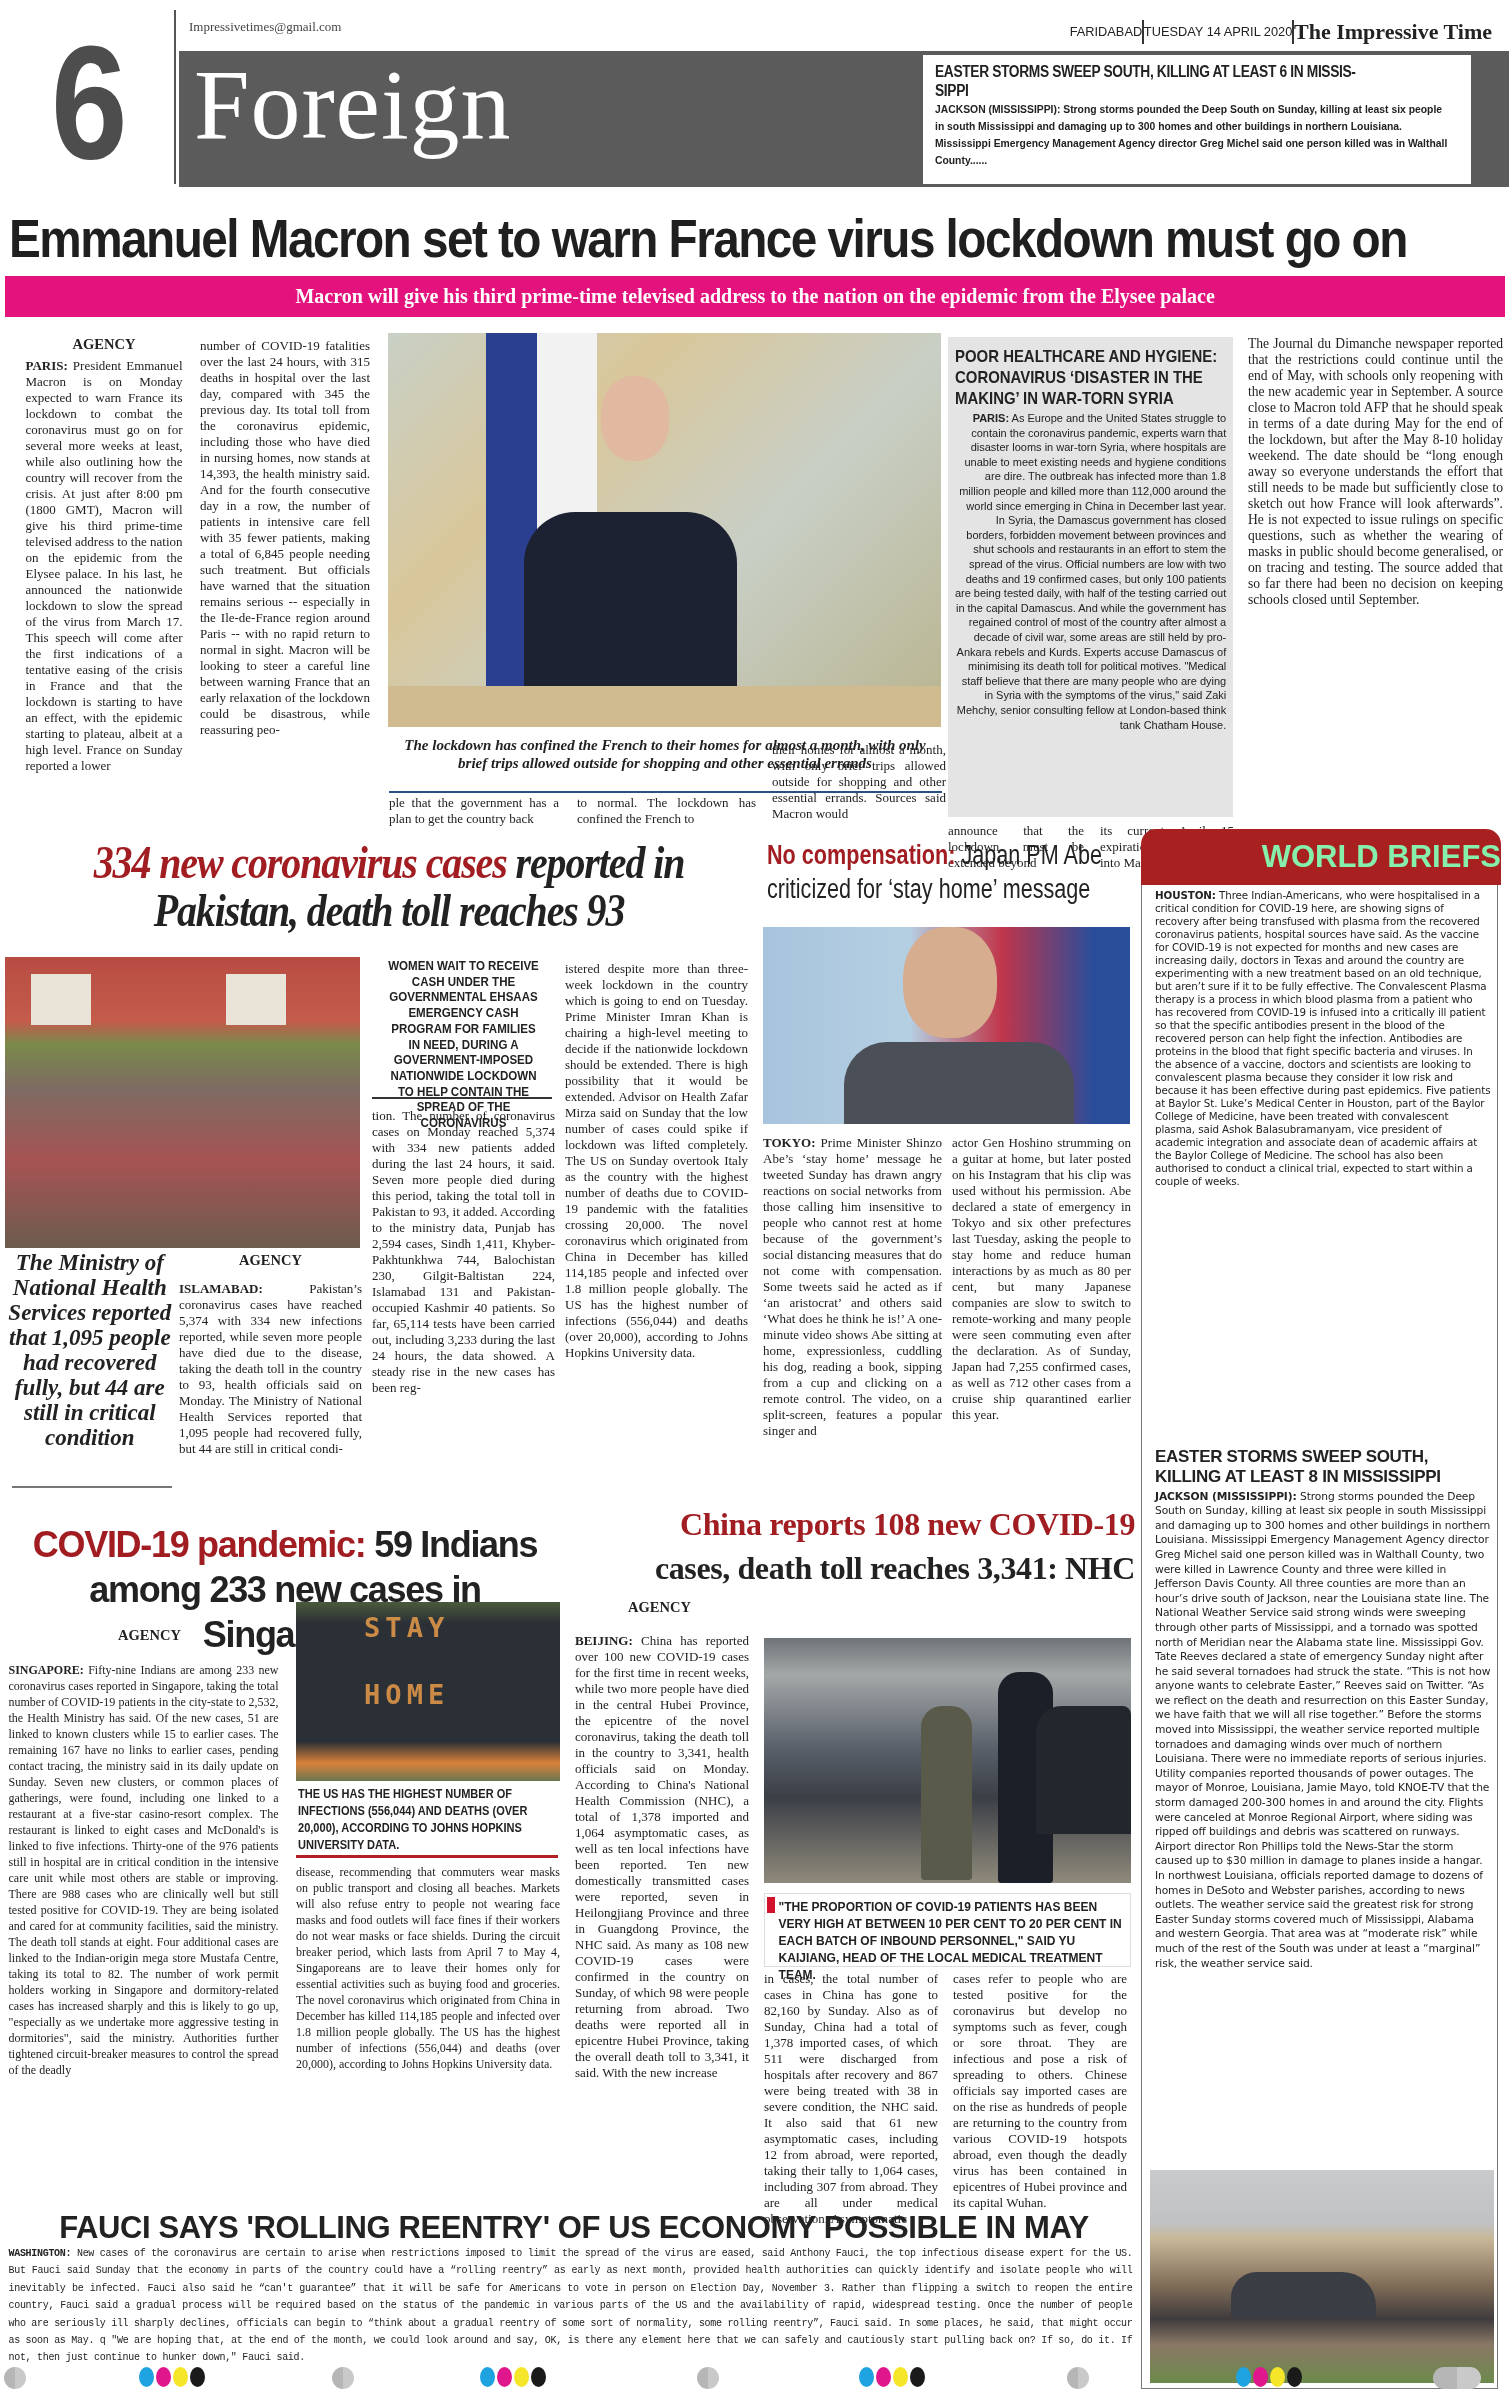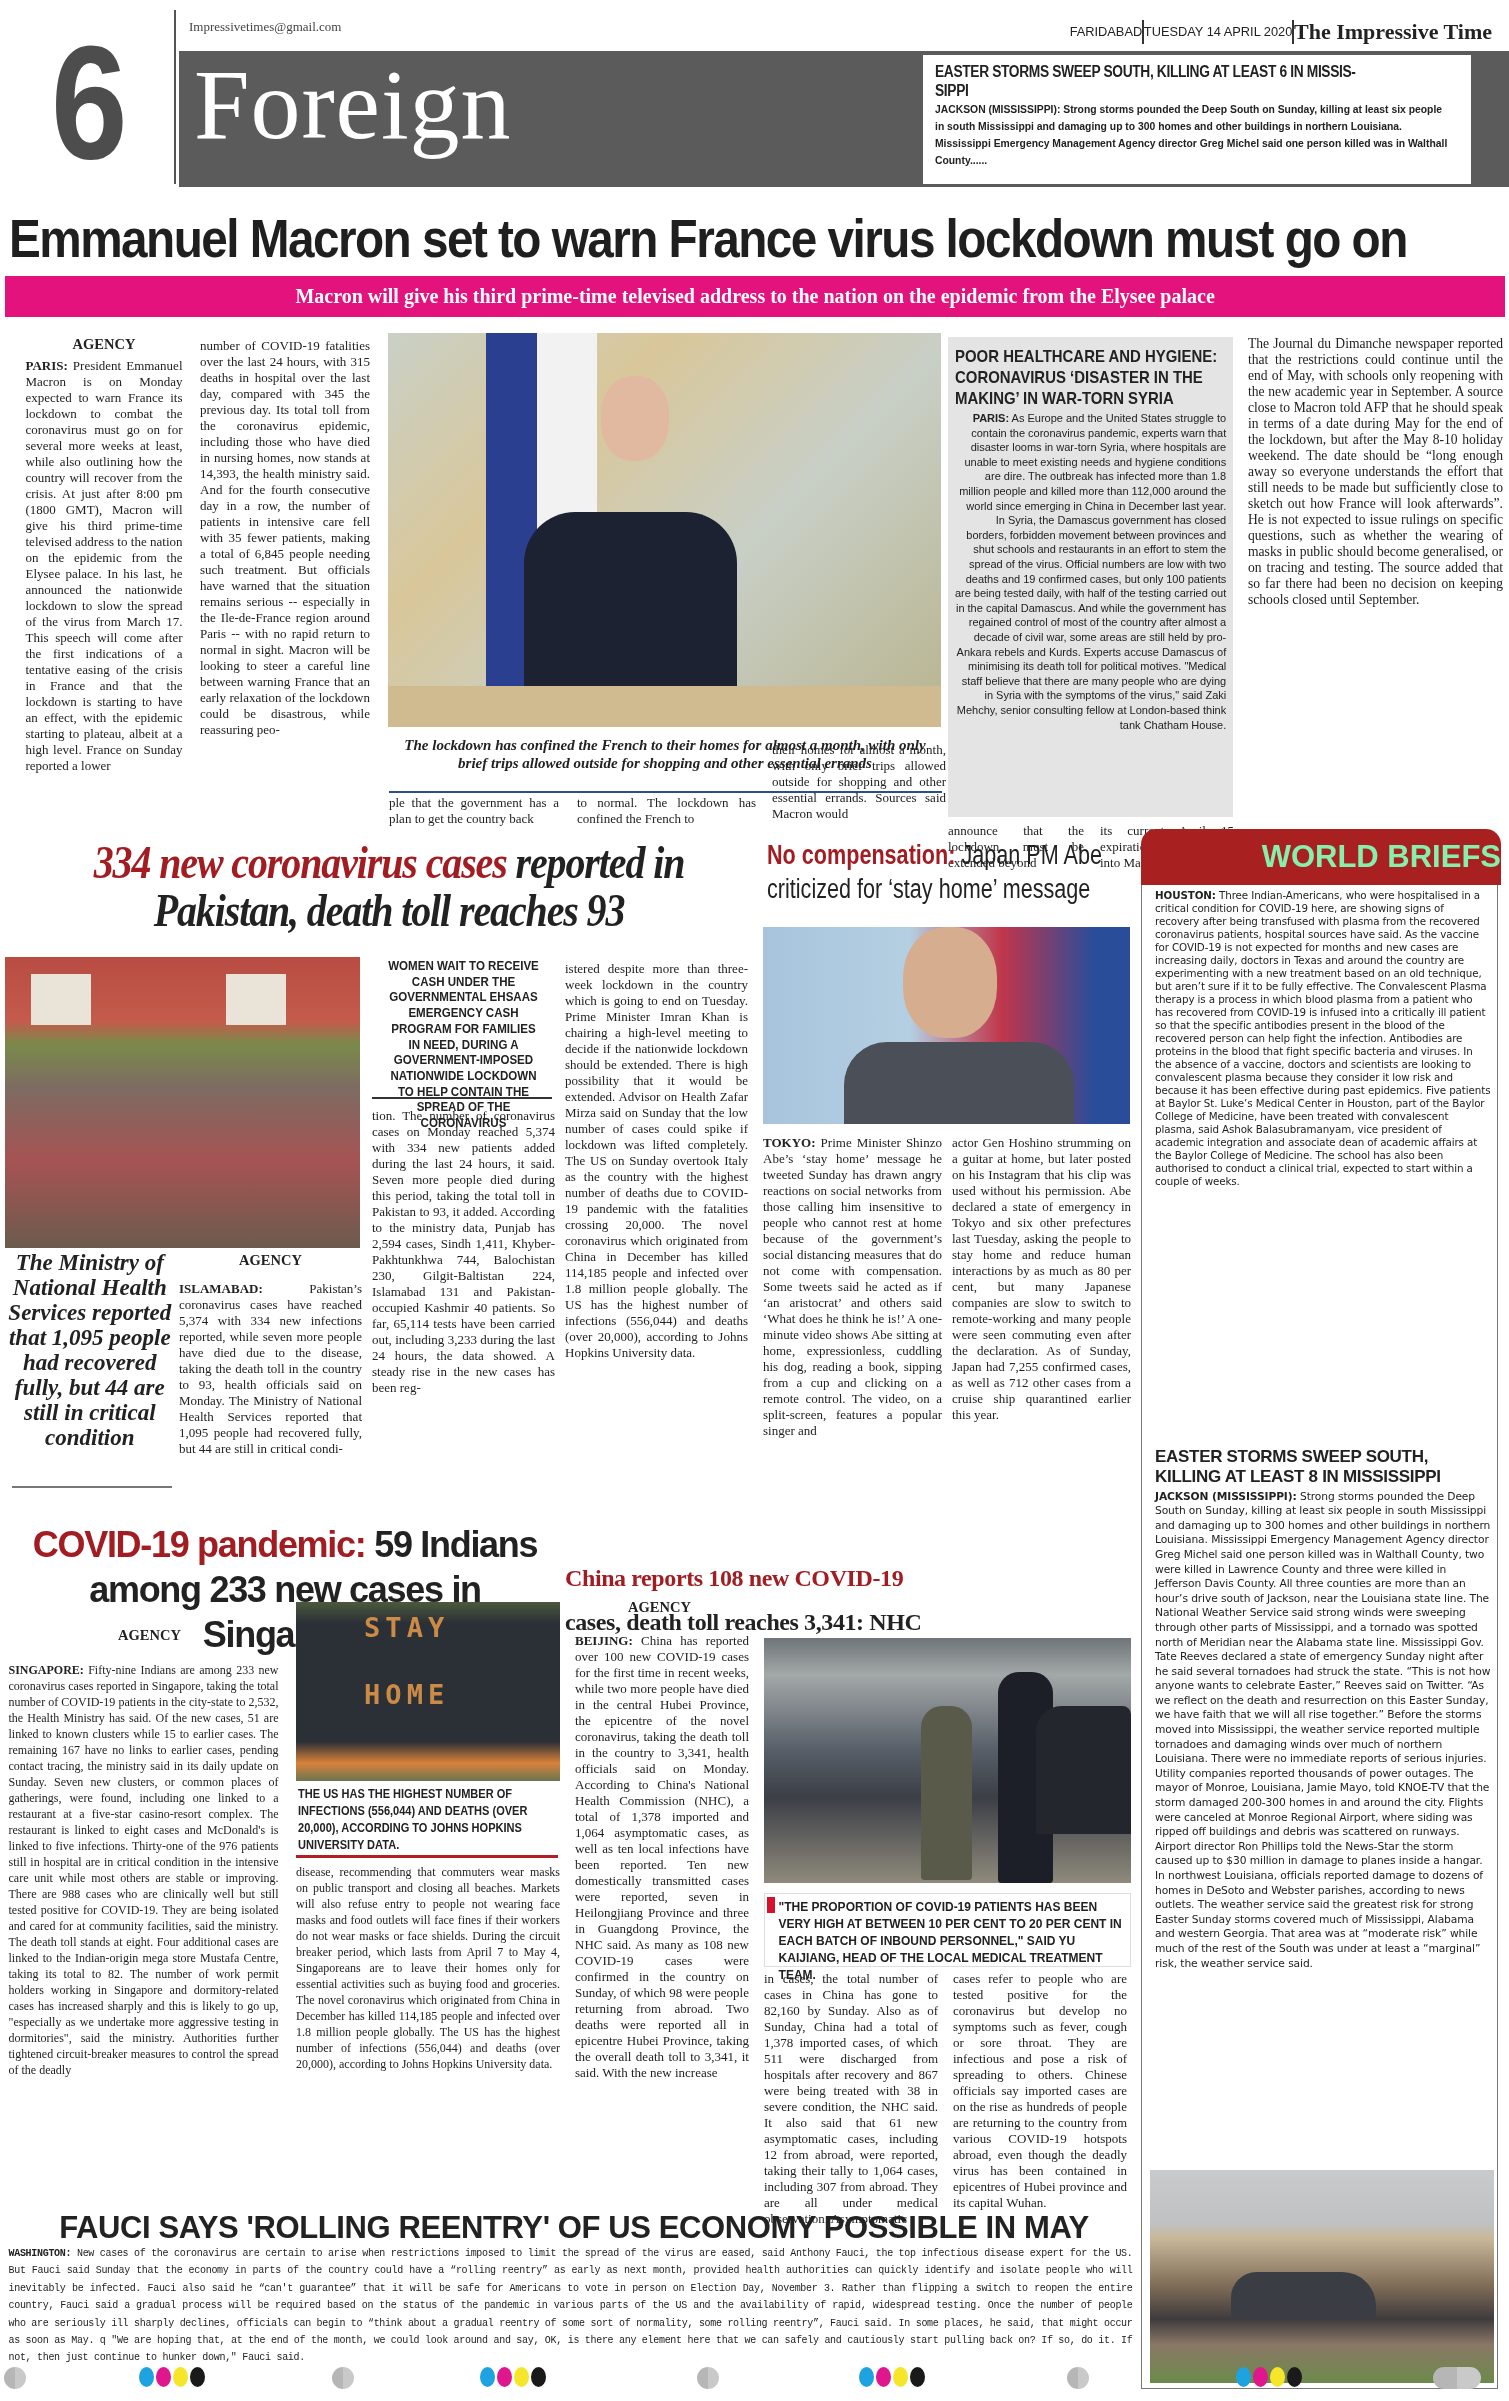--- a/index.html
+++ b/index.html
@@ -68,21 +68,21 @@
 
 #sg-h{left:8.5px;top:1522px;width:553px;text-align:center;font-family:"Liberation Sans",sans-serif;font-weight:bold;font-size:36px;line-height:45px;letter-spacing:-1.3px}
 #sg-agency{left:94px;top:1627px;width:111px}
 #sg-c1{left:8.5px;top:1662px;width:270px;font-size:12px;line-height:16px}
 #sg-photo{left:296px;top:1602px;width:264px;height:179px;background:linear-gradient(180deg,#4a5a3c 0%,#2b2f36 12%,#2b2f36 78%,#d9823a 90%,#6a7550 100%)}
 .ledtxt{position:absolute;color:#e89c4a;font-family:"DejaVu Sans Mono",monospace;font-weight:bold;font-size:27px;letter-spacing:5.1px;left:68px;opacity:.85}
 #sg-cap{left:298px;top:1786px;width:259px;font-family:"Liberation Sans",sans-serif;font-weight:bold;font-size:12px;line-height:17px;transform:scaleX(.92);transform-origin:left;width:281px}
 #sg-cap-rule{left:296px;top:1855px;width:262px;height:3.4px;background:#b11e24}
 #sg-c2{left:296px;top:1864px;width:264px;font-size:12px;line-height:16px}
 
-#cn-h{left:565px;top:1556px;width:570px;text-align:left;font-weight:bold;font-size:24px;line-height:44px;letter-spacing:-0.4px}
+#cn-h{left:565px;top:1502px;width:570px;text-align:right;font-weight:bold;font-size:32px;line-height:44px;letter-spacing:-0.4px}
 #cn-agency{left:587px;top:1599px;width:145px}
 #cn-c1{left:575px;top:1633px;width:174px}
 #cn-photo{left:764px;top:1638px;width:367px;height:245px;background:linear-gradient(180deg,#6e7478 0%,#a3a8a8 15%,#59606a 45%,#3b3f46 65%,#8f8a7c 100%)}
 #cn-quote{left:764px;top:1893px;width:367px;height:74px;border:1.7px solid #ddd;padding:5.1px 6.8px 0 13.6px;font-family:"Liberation Sans",sans-serif;font-weight:bold;font-size:12px;line-height:17px}
 #cn-quote .flag{position:absolute;left:1.7px;top:3.4px;width:8.5px;height:15.3px;background:#d3132d}
 #cn-c2{left:764px;top:1971px;width:174px}
 #cn-c3{left:953px;top:1971px;width:174px}
 
 #fa-h{left:25.5px;top:2211px;width:1097px;text-align:center;font-family:"Liberation Sans",sans-serif;font-weight:bold;font-size:31px;line-height:34px;letter-spacing:-0.4px;white-space:nowrap}
 #fa-body{left:8.5px;top:2245px;width:1124px;font-family:Liberation Mono, monospace;font-size:10px;line-height:17.4px;text-align:justify;letter-spacing:-0.3px}

